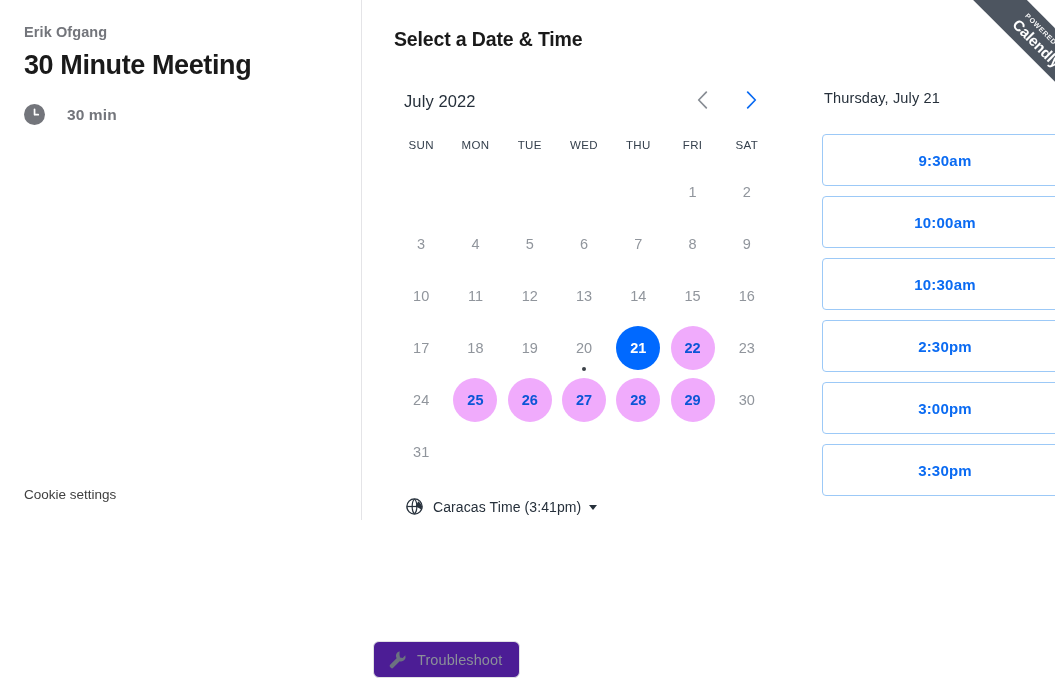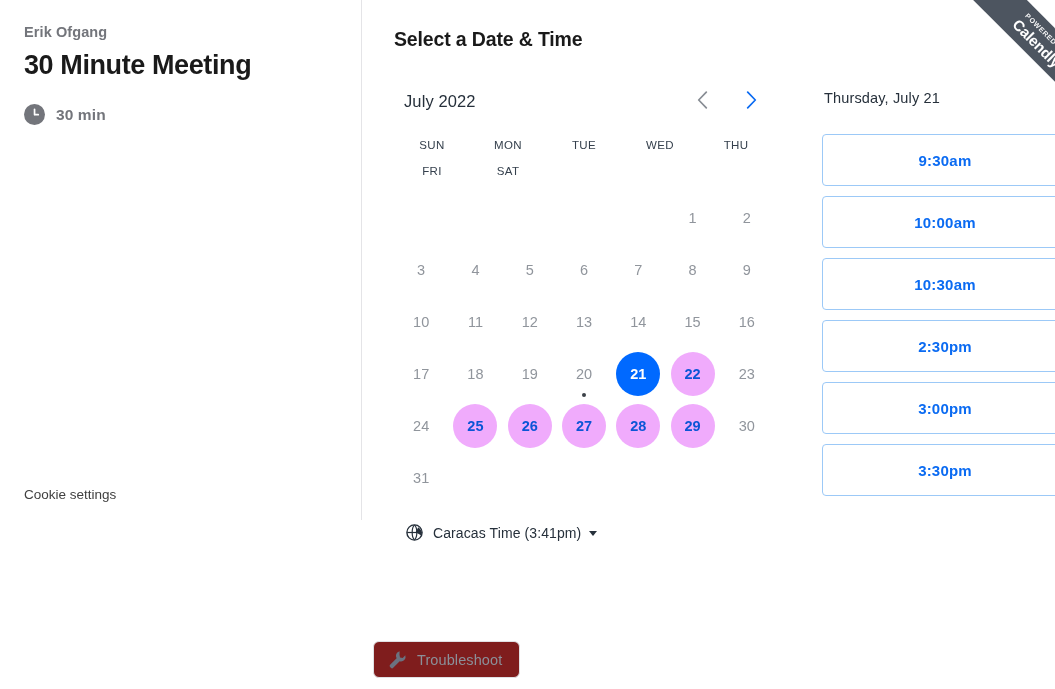--- a/index.html
+++ b/index.html
@@ -46,21 +46,21 @@
     font-size: 27px;
     font-weight: bold;
     color: #1a1a1a;
     letter-spacing: -.4px;
     line-height: 34px;
     margin: 0 0 22px 0;
   }
   .duration-row {
     display: flex;
     align-items: center;
-    gap: 11px;
+    gap: 22px;
   }
   .clock-icon {
     width: 21px;
     height: 21px;
     flex: 0 0 21px;
     display: block;
   }
   .duration-text {
     font-size: 15.5px;
     font-weight: bold;
@@ -132,21 +132,21 @@
     padding: 0;
     display: flex;
     align-items: center;
     justify-content: center;
     cursor: pointer;
   }
   .nav-btn.disabled { cursor: default; }
 
   .dow-row {
     display: grid;
-    grid-template-columns: repeat(5, 1fr);
+    grid-template-columns: repeat(7, 1fr);
     margin-bottom: 8px;
   }
   .dow {
     text-align: center;
     font-size: 11.5px;
     color: #35404d;
     letter-spacing: .35px;
     line-height: 26px;
   }
 
@@ -262,21 +262,21 @@
   .troubleshoot {
     position: absolute;
     left: 11px;
     bottom: 11px;
     display: flex;
     align-items: center;
     gap: 10px;
     height: 37px;
     padding: 0 17px 0 14px;
     box-sizing: border-box;
-    background: #7f1d1d;
+    background: #4c1d95;
     border: 1px solid #e0e1e4;
     border-radius: 6px;
     cursor: pointer;
     font-family: "Liberation Sans", sans-serif;
   }
   .wrench-icon { width: 19px; height: 19px; display: block; }
   .troubleshoot-label {
     font-size: 14.5px;
     color: #8b9099;
     letter-spacing: .1px;

